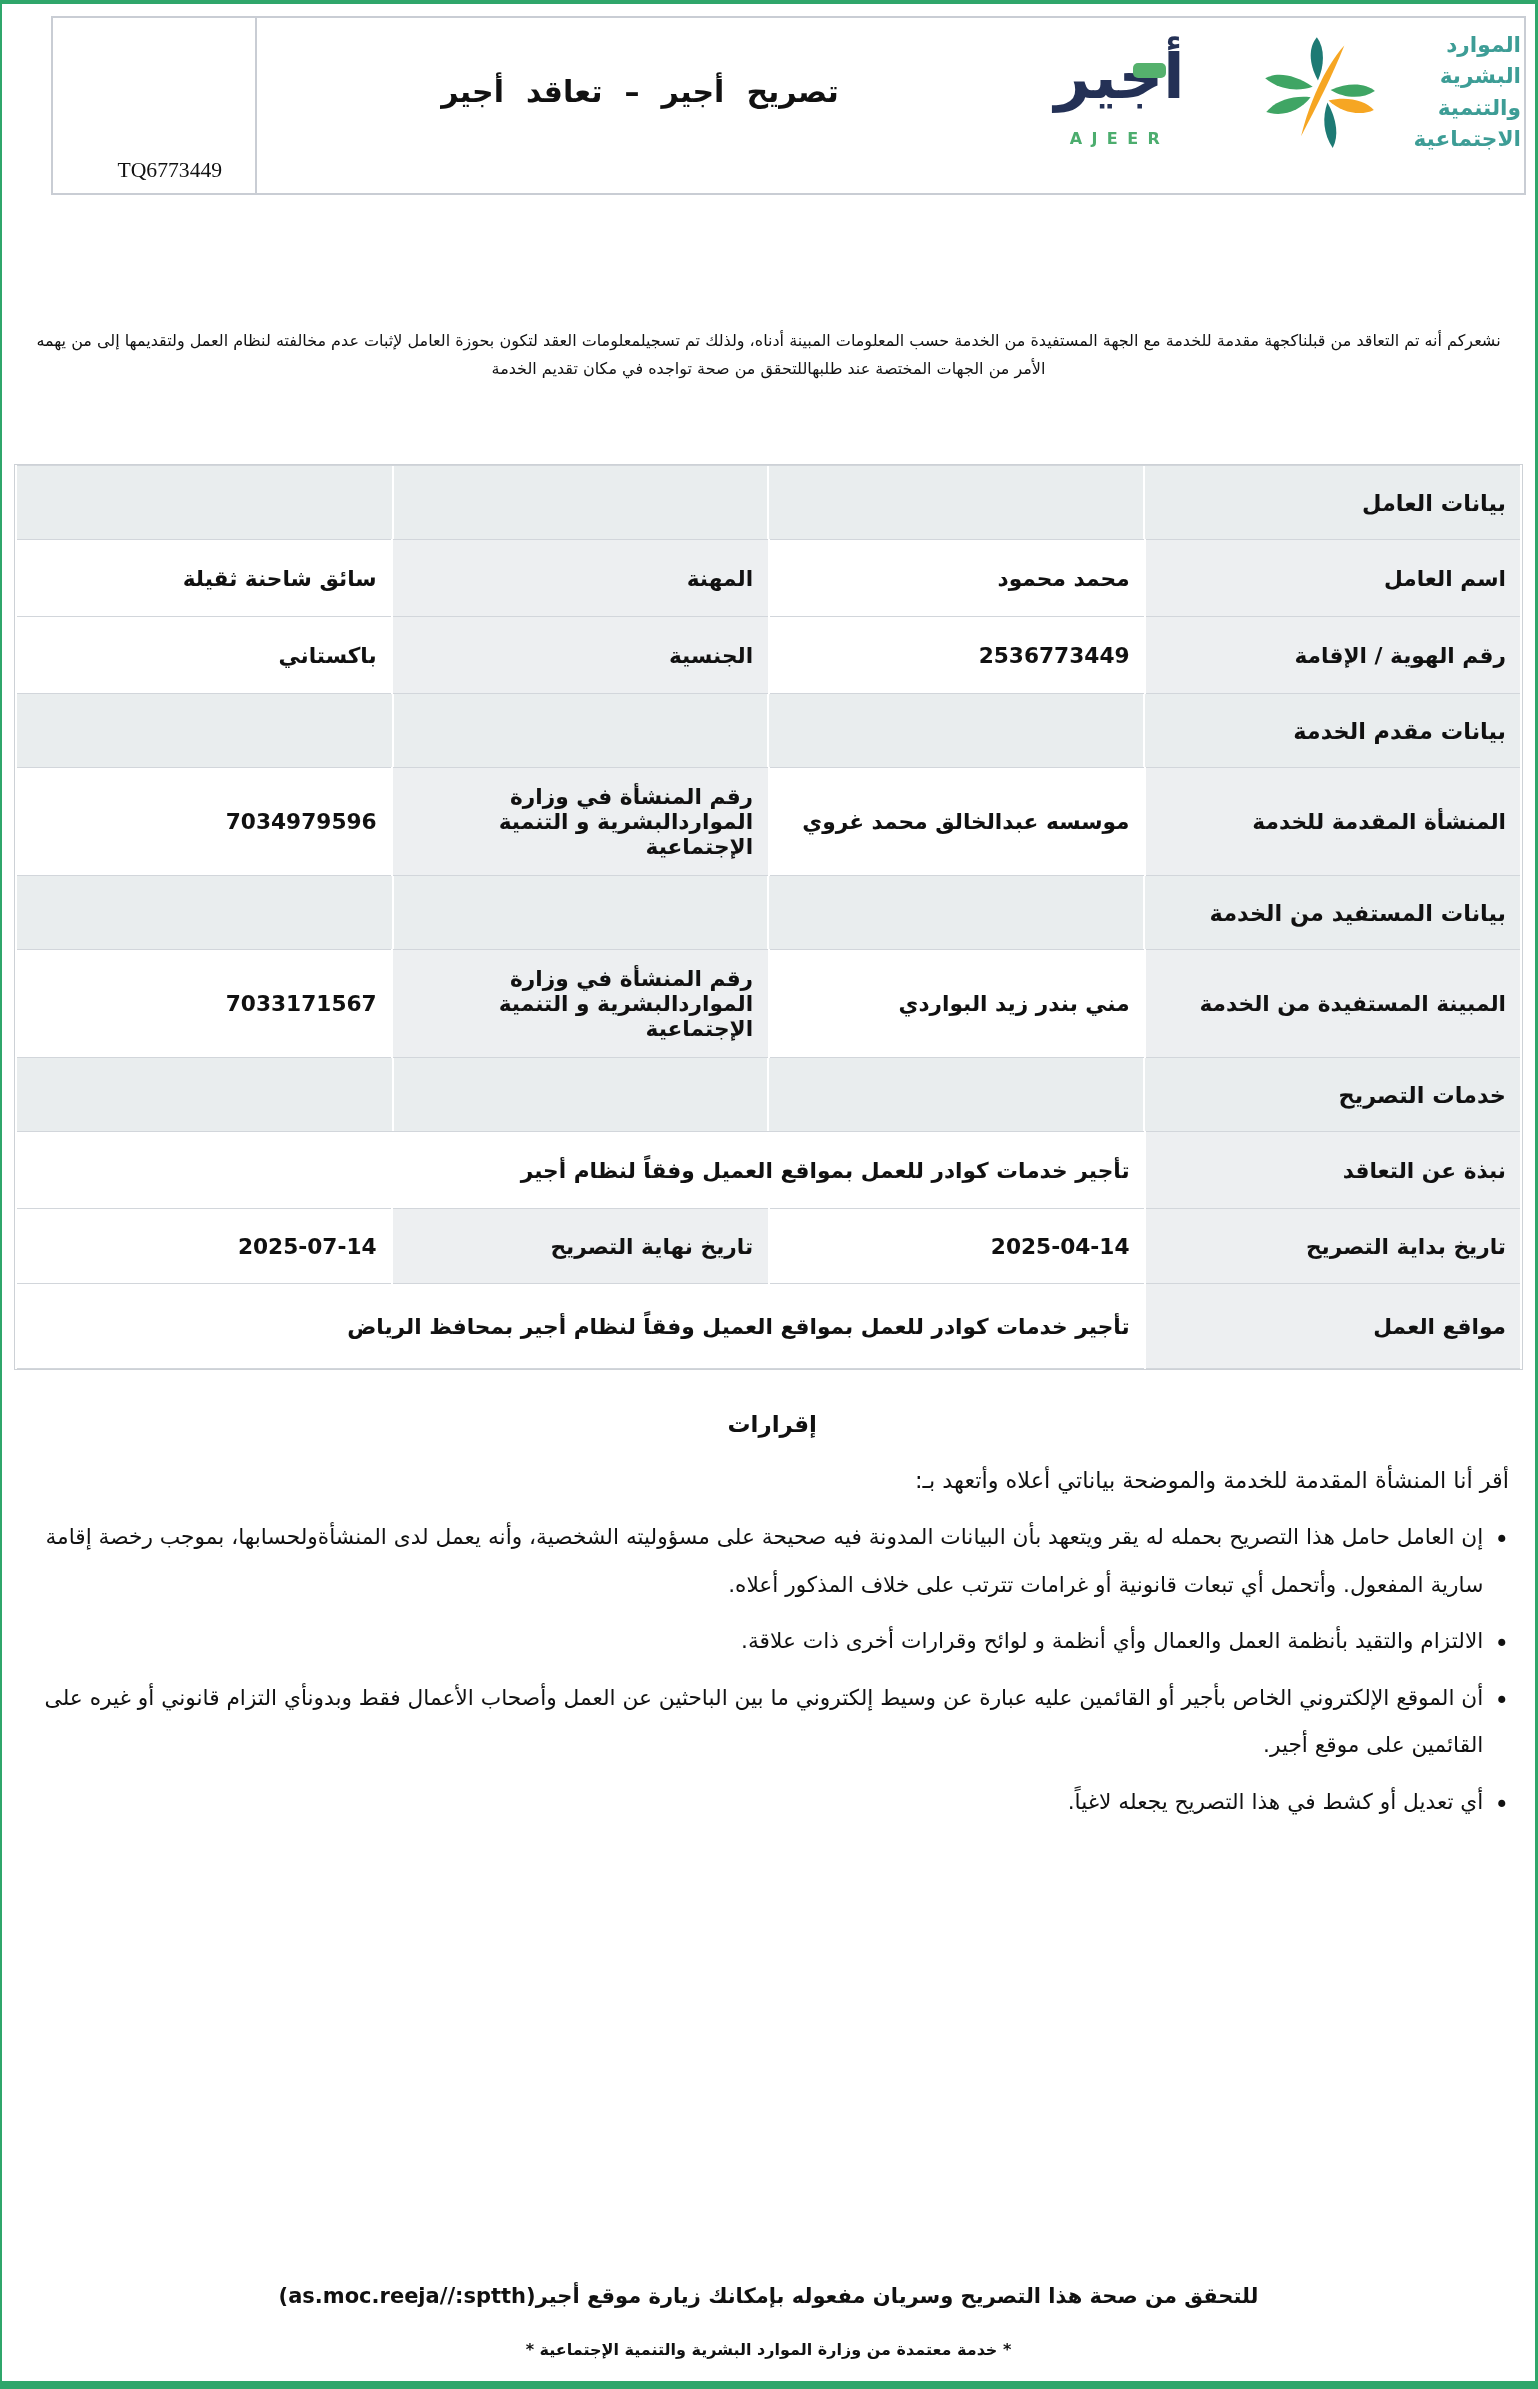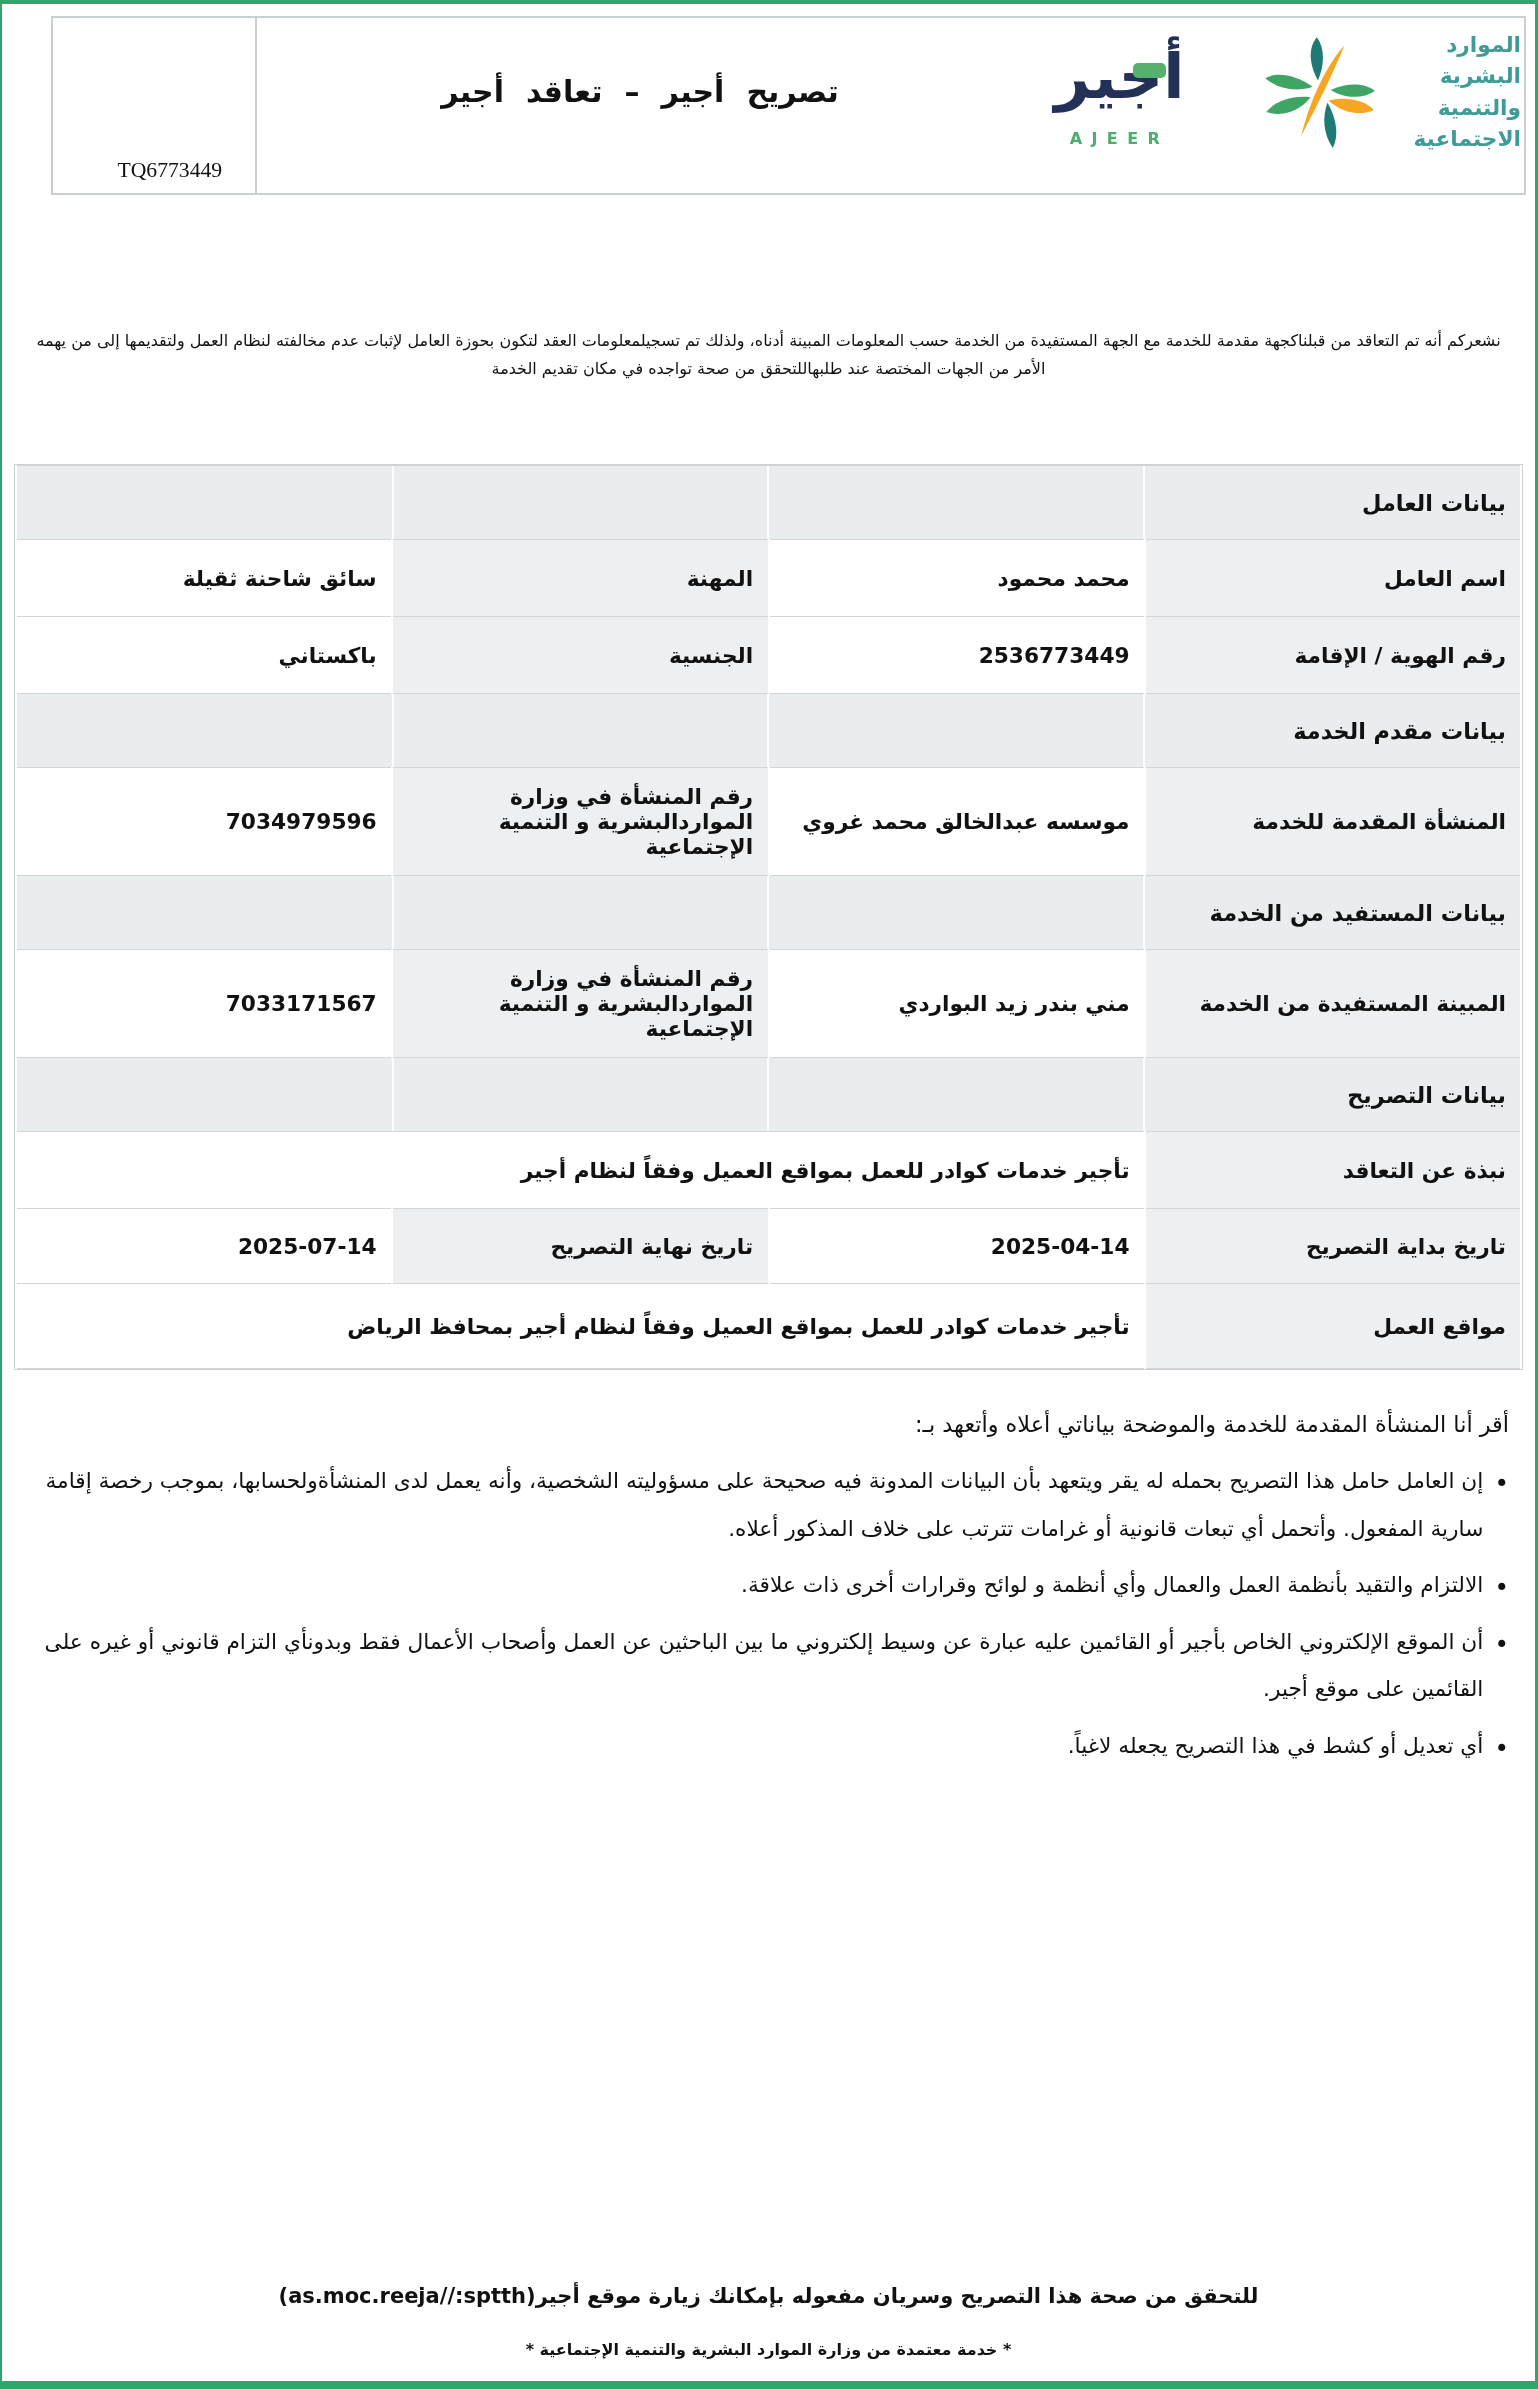--- a/index.html
+++ b/index.html
@@ -171,41 +171,42 @@
             <td class="sec" colspan="4">بيانات المستفيد من الخدمة</td>
           </tr>
       <tr class="h-tall">
         <td class="lbl">المبينة المستفيدة من الخدمة</td>
         <td class="val">مني بندر زيد البواردي</td>
         <td class="lbl">رقم المنشأة في وزارة المواردالبشرية و التنمية الإجتماعية</td>
         <td class="val">7033171567</td>
       </tr>
 
       <tr class="h-sec">
-            <td class="sec" colspan="4">بيانات التصريح</td>
+            <td class="sec" colspan="4">خدمات التصريح</td>
           </tr>
       <tr class="h-row">
         <td class="lbl">نبذة عن التعاقد</td>
         <td class="val" colspan="3">تأجير خدمات كوادر للعمل بمواقع العميل وفقاً لنظام أجير</td>
       </tr>
       <tr class="h-dates">
         <td class="lbl">تاريخ بداية التصريح</td>
         <td class="val">2025-04-14</td>
         <td class="lbl">تاريخ نهاية التصريح</td>
         <td class="val">2025-07-14</td>
       </tr>
       <tr class="h-loc">
         <td class="lbl">مواقع العمل</td>
         <td class="val" colspan="3">تأجير خدمات كوادر للعمل بمواقع العميل وفقاً لنظام أجير بمحافظ الرياض</td>
       </tr>
     </tbody>
       </table>
   </div>
 
   <div class="decl">
+    <div class="decl-header">إقرارات</div>
     <div class="decl-intro">أقر أنا المنشأة المقدمة للخدمة والموضحة بياناتي أعلاه وأتعهد بـ:</div>
     <ul class="decl-list">
       <li>إن العامل حامل هذا التصريح بحمله له يقر ويتعهد بأن البيانات المدونة فيه صحيحة على مسؤوليته الشخصية، وأنه يعمل لدى المنشأةولحسابها، بموجب رخصة إقامة سارية المفعول. وأتحمل أي تبعات قانونية أو غرامات تترتب على خلاف المذكور أعلاه.</li>
       <li>الالتزام والتقيد بأنظمة العمل والعمال وأي أنظمة و لوائح وقرارات أخرى ذات علاقة.</li>
       <li>أن الموقع الإلكتروني الخاص بأجير أو القائمين عليه عبارة عن وسيط إلكتروني ما بين الباحثين عن العمل وأصحاب الأعمال فقط وبدونأي التزام قانوني أو غيره على القائمين على موقع أجير.</li>
       <li>أي تعديل أو كشط في هذا التصريح يجعله لاغياً.</li>
     </ul>
   </div>
 
   <div class="footer">

